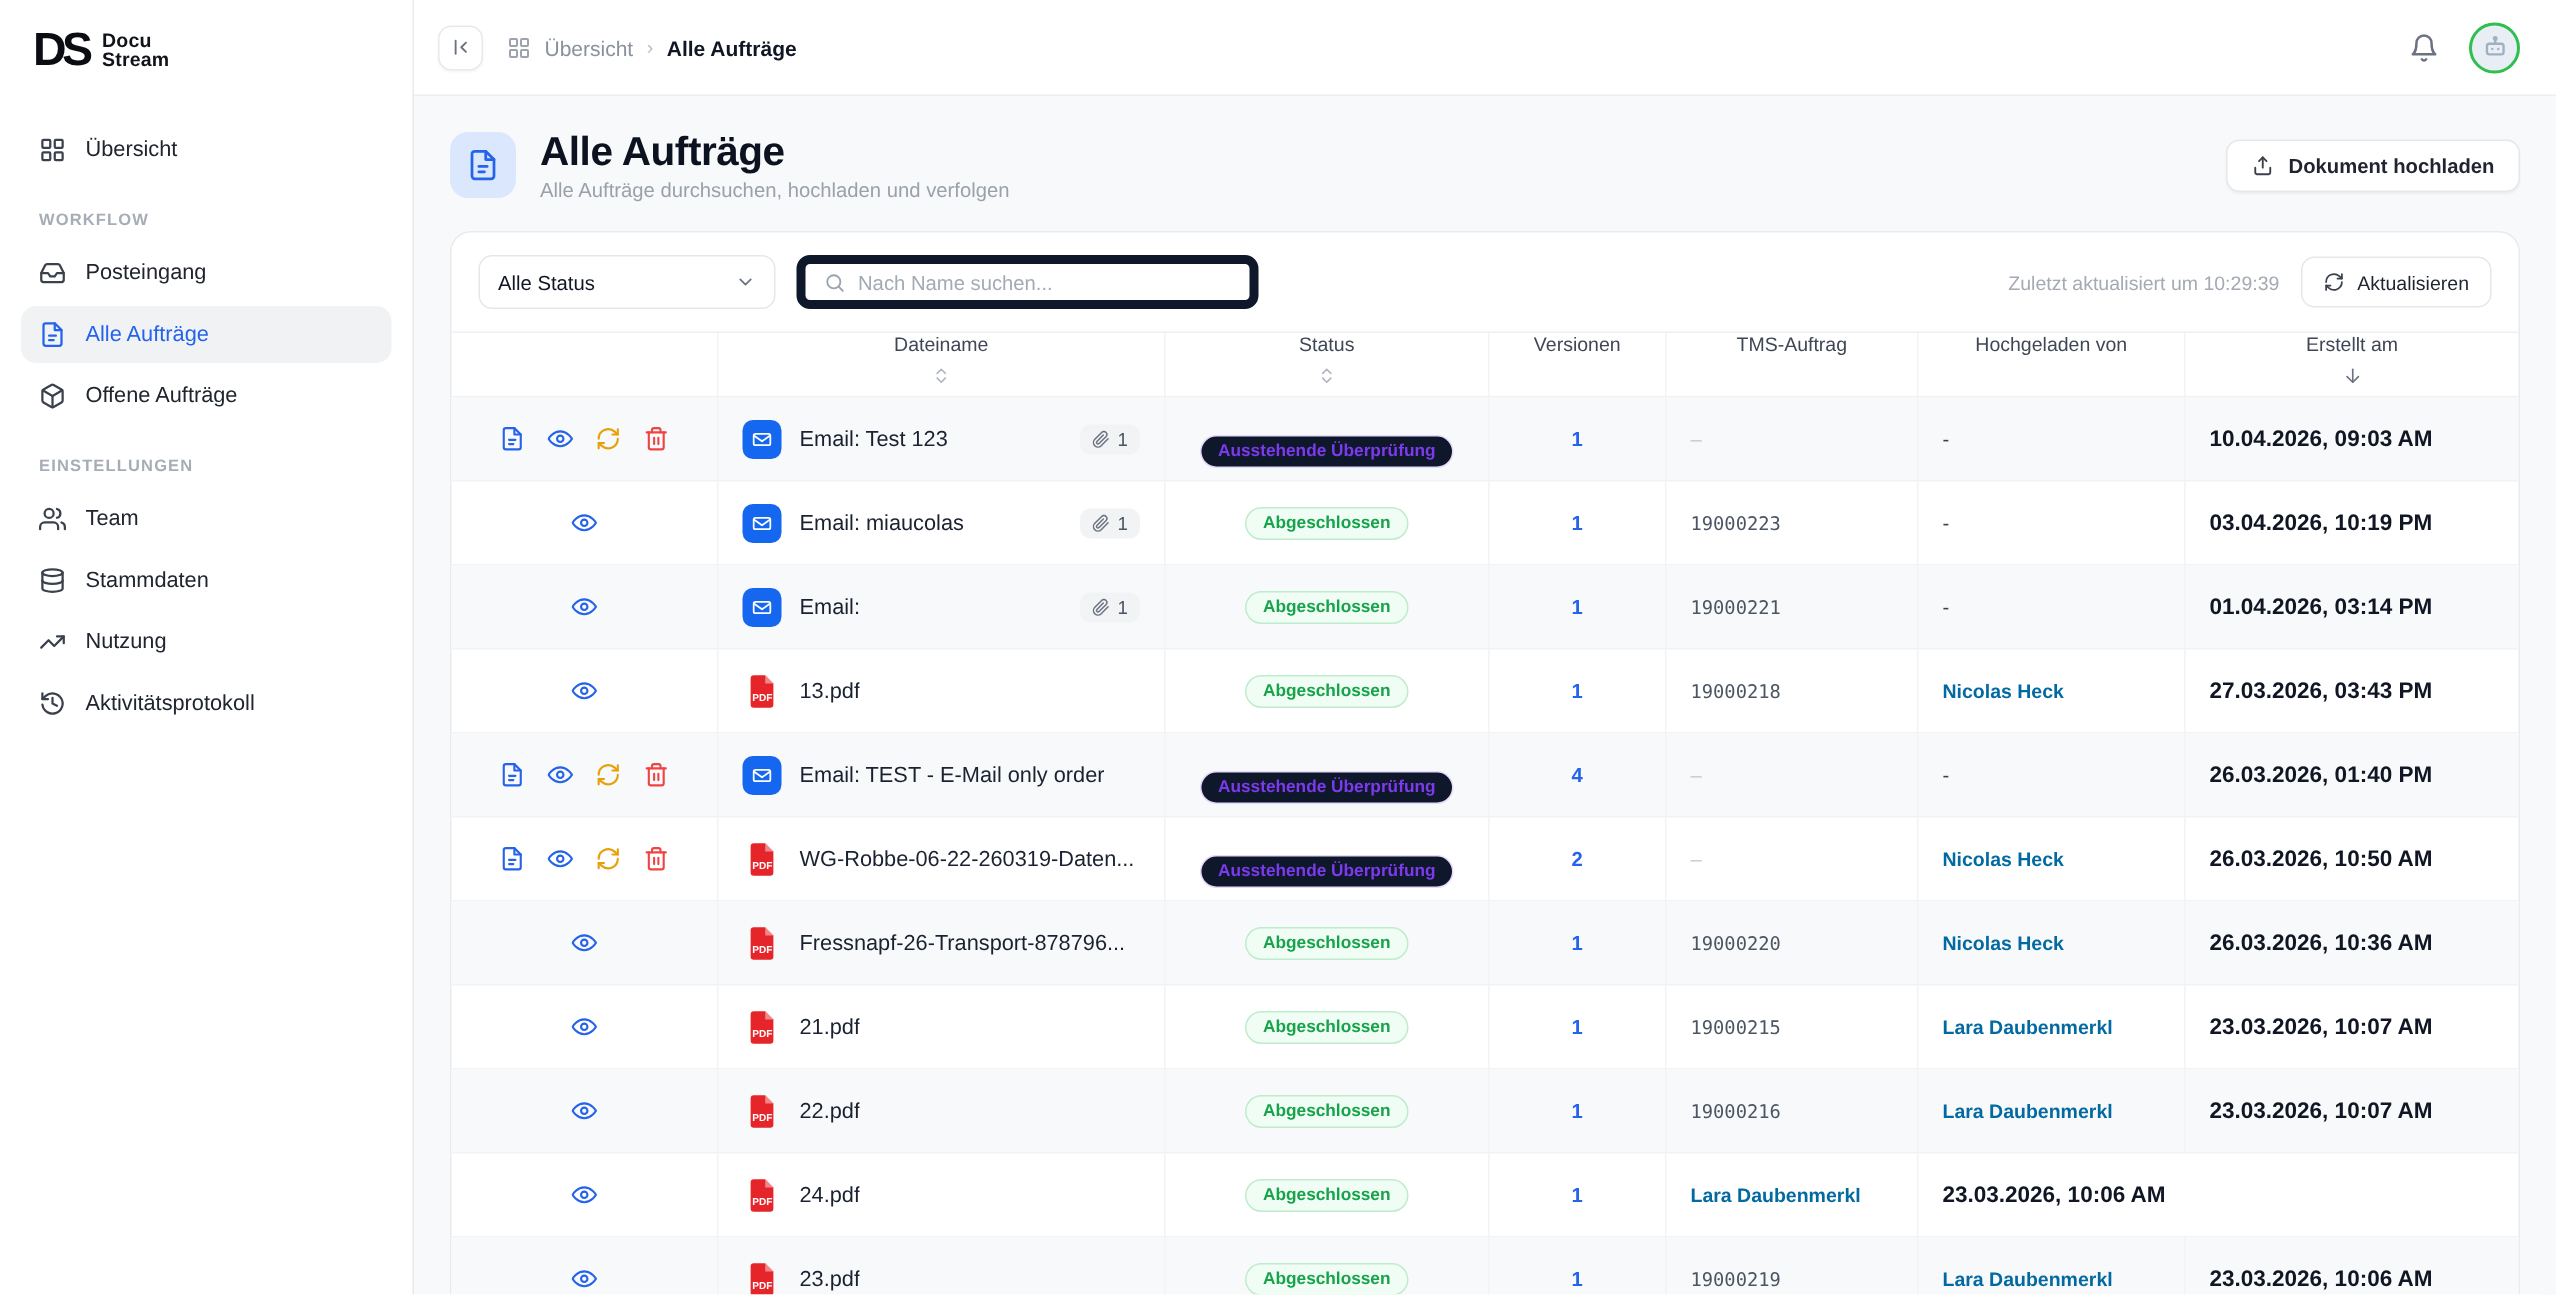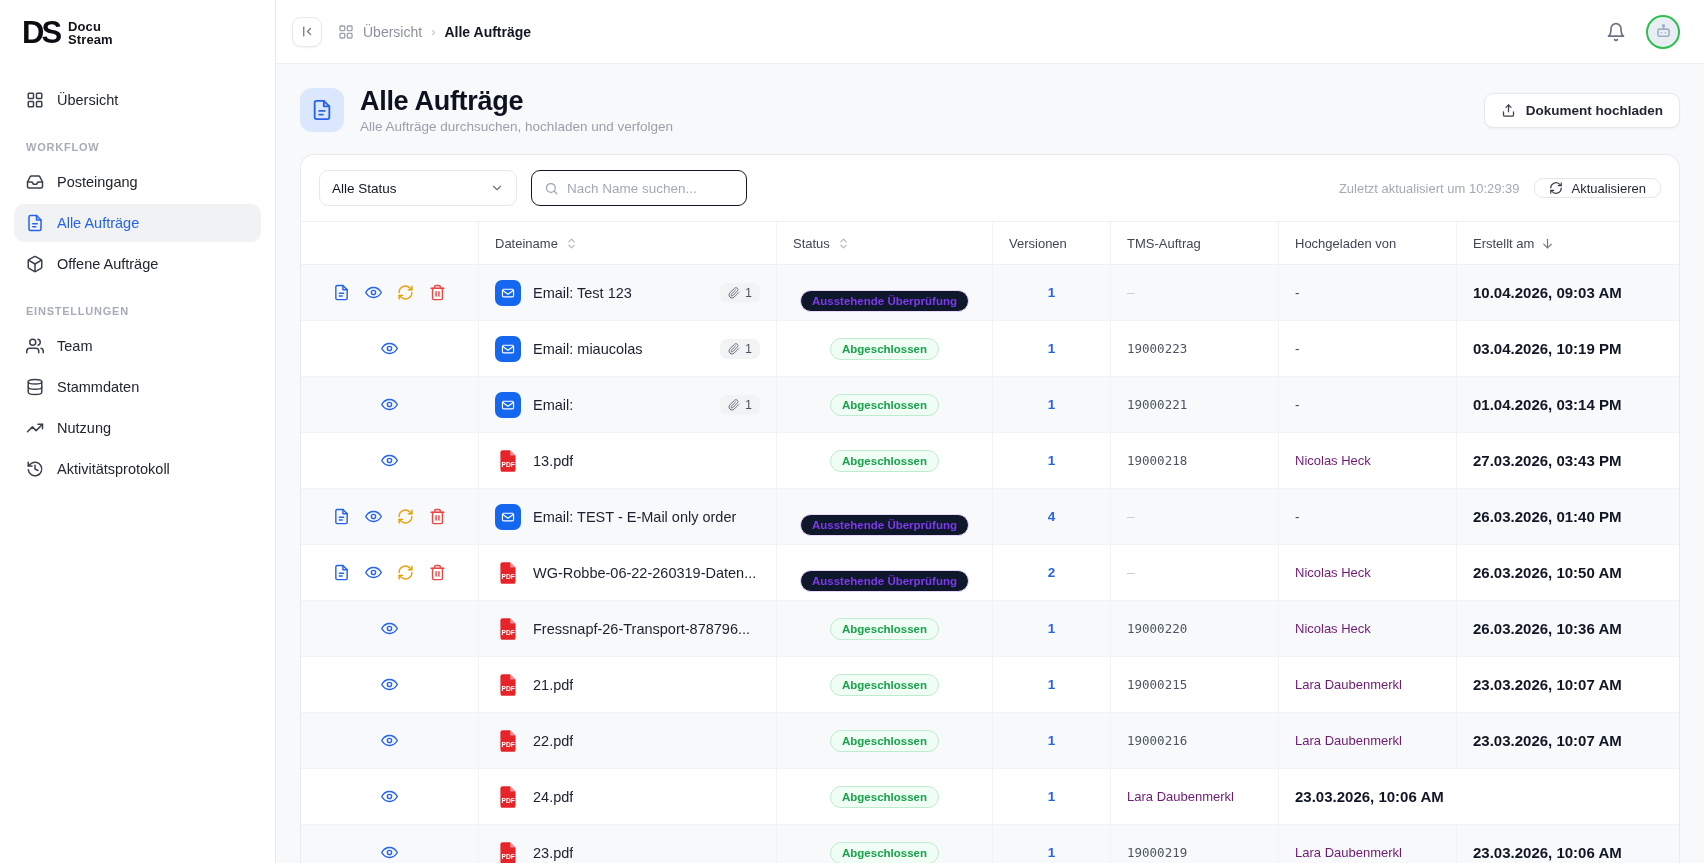--- a/index.html
+++ b/index.html
@@ -44,33 +44,33 @@
   .page-title { font-size:27px; font-weight:800; letter-spacing:-.3px; color:#0c1220; line-height:30px; }
   .page-sub { font-size:13.5px; color:#9aa1ab; margin-top:3px; }
   .upload-btn { display:flex; align-items:flex-end; gap:10px; background:#fff; border:1px solid #e5e7eb; border-radius:9px; padding:9px 16px; font-size:13.5px; font-weight:600; color:#1f2430; box-shadow:0 1px 2px rgba(16,24,40,.05); cursor:pointer; }
   .upload-btn .i { width:15px; height:15px; color:#3b414c; }
 
   .card { background:#fff; border:1px solid #e8eaed; border-bottom:none; border-radius:14px 14px 0 0; height:900px; overflow:hidden; }
 
   .filter-bar { display:flex; align-items:center; gap:14px; padding:15px 18px; height:66px; }
   .select { width:198px; height:36px; border:1px solid #e5e7eb; border-radius:9px; background:#fff; display:flex; align-items:center; justify-content:space-between; padding:0 12px; font-size:13.5px; color:#101624; cursor:pointer; }
   .select .i { width:14px; height:14px; color:#6b7280; }
-  .search { width:216px; height:36px; border:1px solid #0f172a; border-radius:9px; background:#fff; display:flex; align-items:center; gap:8px; padding:0 12px; }
+  .search { width:308px; height:36px; border:6px solid #0f172a; border-radius:9px; background:#fff; display:flex; align-items:center; gap:8px; padding:0 12px; }
   .search .i { width:15px; height:15px; color:#9ca3af; }
   .search input { border:none; outline:none; width:100%; font-size:13.5px; font-family:inherit; color:#101624; background:transparent; }
   .search input::placeholder { color:#a3aab4; }
   .filter-right { margin-left:auto; display:flex; align-items:center; gap:14px; }
   .last-updated { font-size:13px; color:#a3aab4; }
-  .refresh-btn { display:flex; align-items:center; gap:9px; height:20px; padding:0 14px; border:1px solid #e5e7eb; border-radius:9px; background:#fff; font-size:13px; font-weight:500; color:#1f2430; cursor:pointer; }
+  .refresh-btn { display:flex; align-items:center; gap:9px; height:34px; padding:0 14px; border:1px solid #e5e7eb; border-radius:9px; background:#fff; font-size:13px; font-weight:500; color:#1f2430; cursor:pointer; }
   .refresh-btn .i { width:14px; height:14px; color:#3b414c; }
 
   
   .tbl { --cols: 178px 298px 216px 118px 168px 178px 1fr; }
   .thead { display:grid; grid-template-columns:var(--cols); height:44px; border-top:1px solid #eef0f2; border-bottom:1px solid #eef0f2; }
-  .th { display:flex; align-items:center; gap:7px; padding:0 16px; font-size:13px; font-weight:500; color:#3f4654; border-right:1px solid #f1f3f5; }
+  .th { display:flex; align-items:center; gap:7px; padding:0 16px; font-size:13px; font-weight:500; color:#3f4654; border-right:1px solid #f1f3f5;flex-direction:column; }
   .th:last-child { border-right:none; }
   .th .i { width:13px; height:13px; color:#b0b6bf; }
   .th .i.active-sort { color:#6b7280; }
   .trow { display:grid; grid-template-columns:var(--cols); height:56px; border-bottom:1px solid #f1f3f5; }
   .trow.alt { background:#f8f9fa; }
   .td { display:flex; align-items:center; padding:0 16px; border-right:1px solid #f1f3f5; min-width:0; overflow:hidden; }
   .td:last-child { border-right:none; }
   .td.c-actions { justify-content:center; gap:15px; padding:0 8px; }
   .td.c-status, .td.c-versions { justify-content:center; }
   .act { width:17px; height:17px; cursor:pointer; }
@@ -82,21 +82,21 @@
   .ficon-pdf { width:26px; height:26px; flex:none; }
   .fname { margin-left:12px; font-size:14.5px; font-weight:500; color:#1a2130; white-space:nowrap; overflow:hidden; }
   .att { margin-left:auto; display:flex; align-items:center; gap:5px; background:#f1f3f5; border-radius:7px; padding:3px 8px; font-size:12.5px; color:#4b5563; flex:none; }
   .att .i { width:12px; height:12px; color:#6b7280; }
   .badge { font-size:11.5px; font-weight:700; padding:4px 11px; border-radius:999px; white-space:nowrap; }
   .badge.pending { color:#7c3aed; background:#0f172a; border:1px solid #e6d9fb;margin-top:16px; }
   .badge.done { color:#17a34a; background:#f0fdf5; border:1px solid #bfeccd; }
   .vlink { font-size:13.5px; font-weight:700; color:#2563eb; cursor:pointer; }
   .mono { font-family:"DejaVu Sans Mono", monospace; font-size:12.5px; color:#4b5563; }
   .mono.dash { color:#c2c7cf; }
-  .uplink { font-size:13px; font-weight:400; color:#701a75; cursor:pointer; white-space:nowrap; }
+  .uplink { font-size:13px; font-weight:700; color:#0369a1; cursor:pointer; white-space:nowrap; }
   .updash { font-size:13.5px; color:#374151; }
   .date { font-size:15px; font-weight:600; color:#101624; white-space:nowrap; }
 </style>
 </head>
 <body>
 
 <aside class="sidebar">
   <div class="logo-row">
     <div class="logo-mark">DS</div>
     <div class="logo-text">

